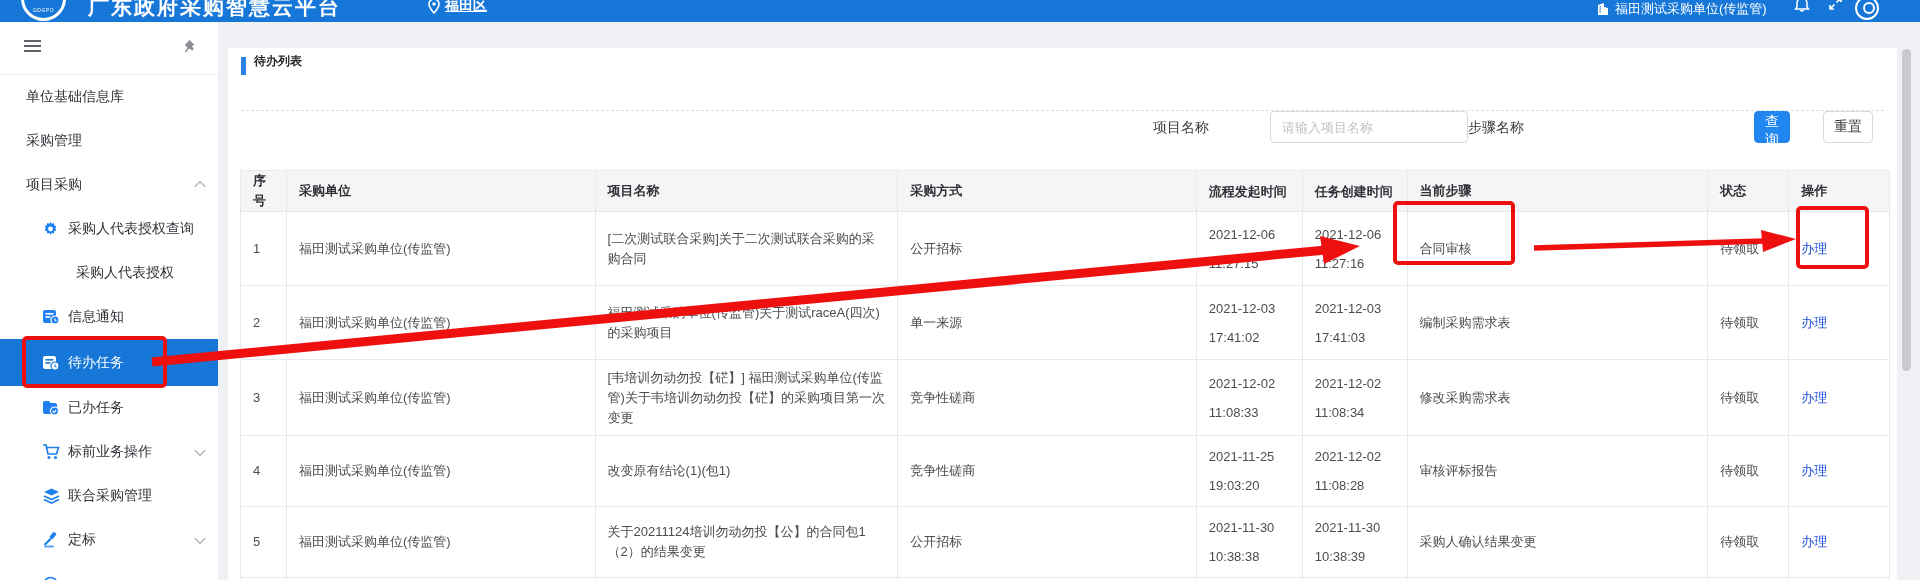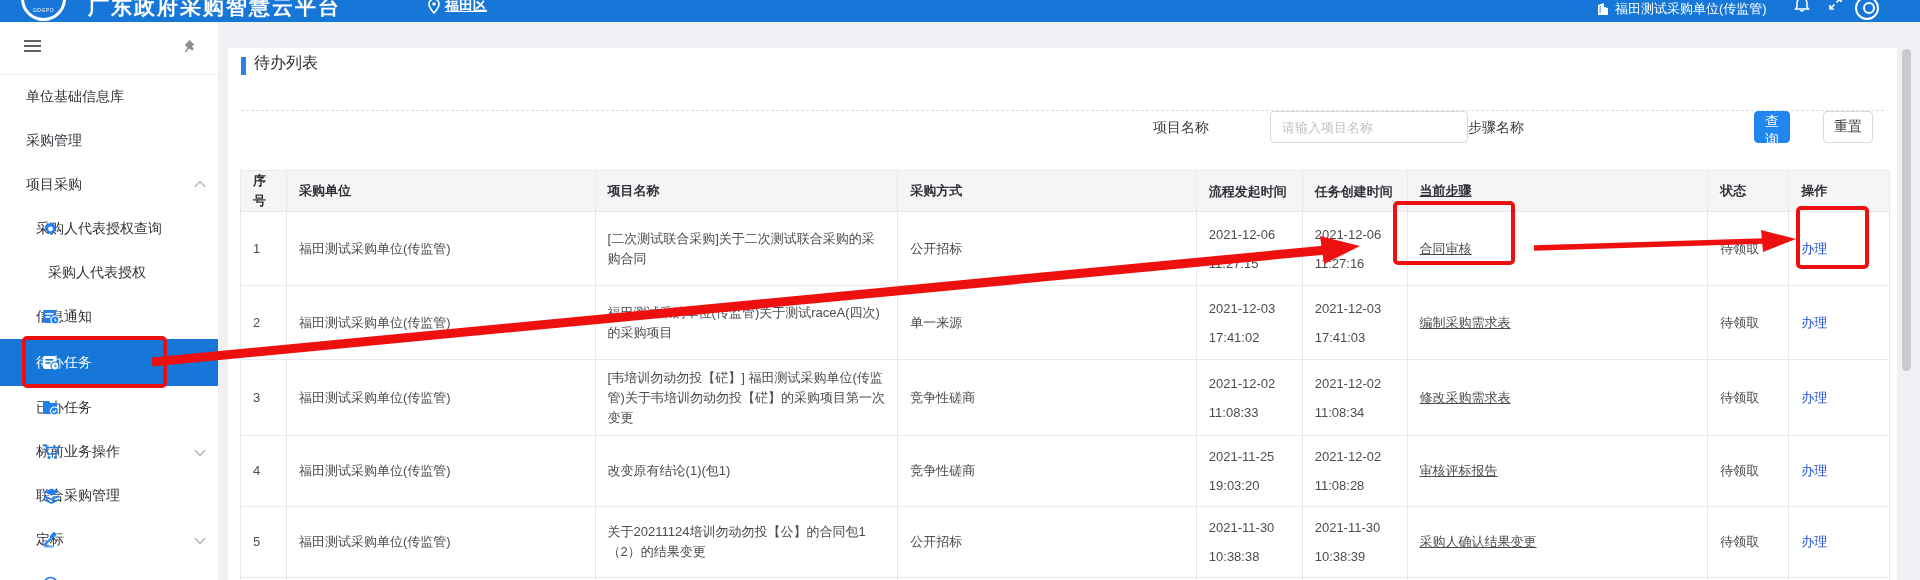--- a/index.html
+++ b/index.html
@@ -20,54 +20,54 @@
 
   
   .sidebar{position:absolute;left:0;top:22px;width:218px;height:558px;background:#fff;overflow:hidden;z-index:5;}
   .side-top{height:53px;border-bottom:1px solid #ececf0;position:relative;}
   .burger{position:absolute;left:24px;top:18px;width:17px;height:13px;cursor:pointer;}
   .burger i{display:block;height:2px;background:#5f6368;margin-bottom:3px;}
   .pin{position:absolute;right:22px;top:17px;}
   .snav{display:flex;flex-direction:column;}
   .sitem{position:relative;display:flex;align-items:center;height:44px;flex:0 0 44px;color:#2f3338;font-size:14px;cursor:pointer;}
   .sitem.root{padding-left:26px;}
-  .sitem.sub{padding-left:36px;}
-  .sitem.sub.noicon{padding-left:48px;}
+  .sitem.sub{padding-left:68px;}
+  .sitem.sub.noicon{padding-left:48px;margin-left:28px;}
   .sitem .sicon{position:absolute;left:42px;top:50%;transform:translateY(-50%);display:flex;}
   .sitem.active{background:#1677d9;color:#fff;height:47px;flex:0 0 47px;}
   .chev{position:absolute;right:14px;top:50%;width:8px;height:8px;border-right:1.6px solid #9aa0a6;border-bottom:1.6px solid #9aa0a6;}
   .chev.up{transform:translateY(-30%) rotate(-135deg);}
   .chev.down{transform:translateY(-70%) rotate(45deg);}
   .sitem.partial{flex:0 0 44px;}
 
   
   .main{position:absolute;left:218px;top:22px;right:0;bottom:0;background:#eff1f4;}
   .card{position:absolute;left:10px;top:26px;width:1669px;height:600px;background:#fff;}
   .card-accent{position:absolute;left:13px;top:9px;width:5px;height:18px;background:#2a82e4;}
-  .card-title{position:absolute;left:26px;top:5px;font-size:16px;font-weight:400;color:#2b2b2f;}
+  .card-title{position:absolute;left:26px;top:5px;font-size:12px;font-weight:700;color:#2b2b2f;}
   .dashed{position:absolute;left:13px;right:13px;top:62px;border-top:1px dashed #dcdcdf;}
 
   .flabel{position:absolute;top:71px;font-size:14px;color:#3c3c40;}
   .finput{position:absolute;top:63px;height:32px;border:1px solid #d9d9de;border-radius:4px;padding:0 11px;font-size:13px;color:#333;outline:none;font-family:inherit;}
   .finput::placeholder{color:#c0c2c8;}
   .btn{position:absolute;top:63px;height:32px;border-radius:4px;font-size:14px;cursor:pointer;font-family:inherit;}
   .btn.primary{left:1526px;width:36px;background:#2186f0;border:1px solid #2186f0;color:#fff;}
   .btn.plain{left:1595px;width:50px;background:#fff;border:1px solid #d9d9de;color:#3c3c40;}
 
   
   .table{position:absolute;left:12px;top:122px;width:1650px;border:1px solid #e8e9ee;border-bottom:none;font-size:13px;}
   .trow,.thead{display:flex;align-items:stretch;}
   .thead{background:#f5f5f7;height:40px;}
   .th,.cell{display:flex;align-items:center;padding:6px 10px 6px 12px;border-right:1px solid #e8e9ee;line-height:20px;}
   .th:last-child,.cell:last-child{border-right:none;}
   .th{font-weight:700;color:#303135;}
   .trow{border-top:1px solid #e8e9ee;background:#fff;color:#4c4c50;}
   .c1{width:46px;}.c2{width:309px;}.c3{width:303px;}.c4{width:299px;}
   .c5{width:106px;line-height:29px;}.c6{width:105px;line-height:29px;}
-  .c7{width:301px;text-decoration:underline;}.c8{width:81px;}.c9{width:100px;}
+  .c7{width:301px;}.c8{width:81px;}.c9{width:100px;}
   div.trow:nth-of-type(1){min-height:74px;}
   div.trow:nth-of-type(2){min-height:74px;}
   div.trow:nth-of-type(3){min-height:76px;}
   div.trow:nth-of-type(4){min-height:66px;}
   div.trow:nth-of-type(5){min-height:68px;}
   .trow.stub{min-height:40px;}
   a.op{color:#1d4ed8;text-decoration:none;cursor:pointer;}
 
   
   .vscroll{position:absolute;right:9px;top:27px;width:9px;height:322px;background:#c9cacd;border-radius:5px;}

